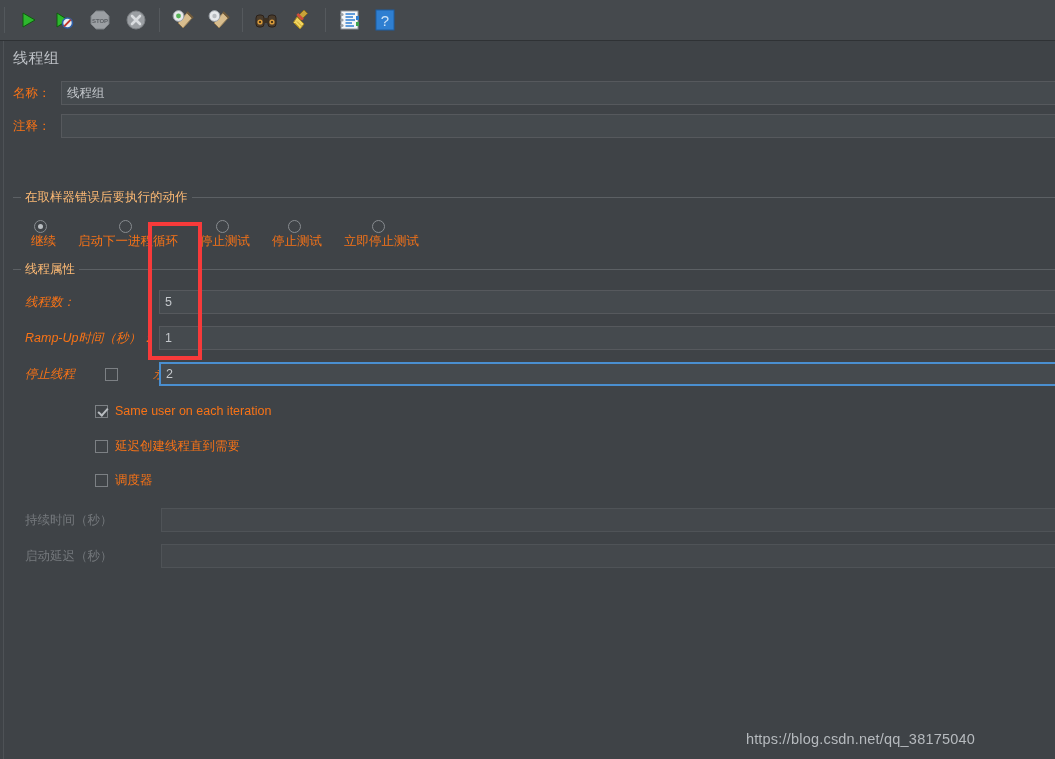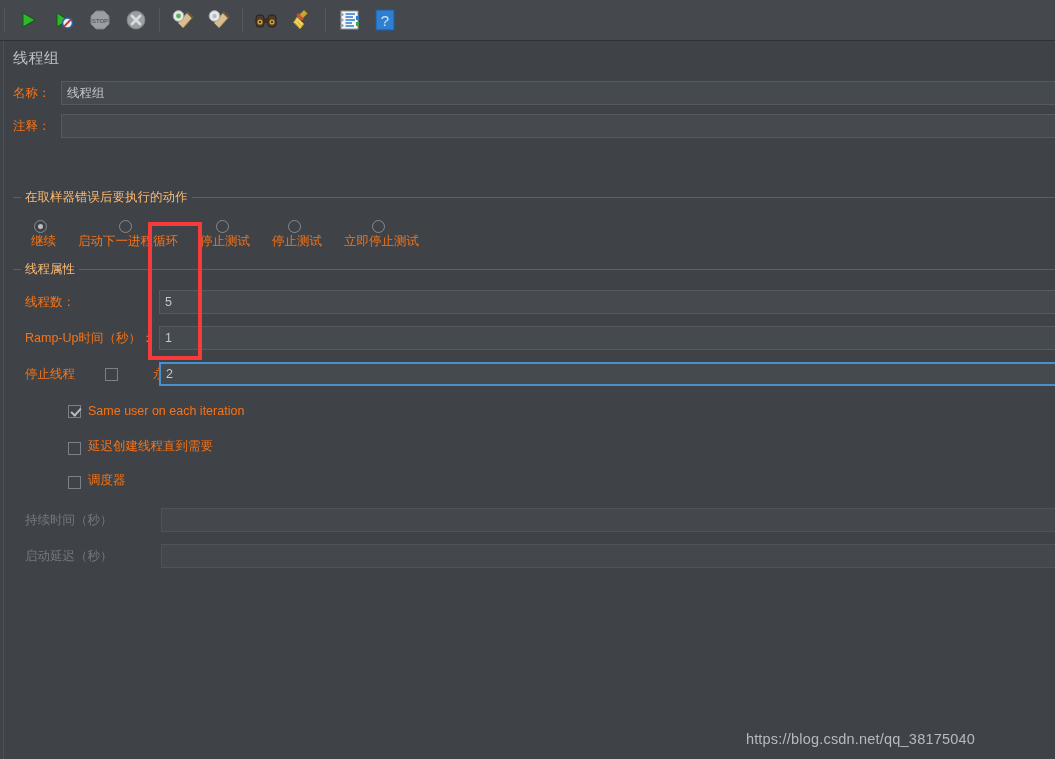--- a/index.html
+++ b/index.html
@@ -147,21 +147,21 @@
   #group-threadprops {
     left: 9px; top: 228px;
     width: 1046px; height: 300px;
   }
 
   .tp-row {
     position: absolute;
     display: flex; align-items: center;
     left: 12px;
   }
-  .tp-row .lbl { width: 134px; display:block; }
+  .tp-row .lbl { width: 134px; display:block;font-style:italic; }
   .tp-row .field { width: 900px; }
 
   #row-threads { top: 20px; }
   #row-ramp    { top: 56px; }
   #row-loop    { top: 92px; }
 
   #row-loop .lbl.loop { width: 80px; }
   #row-loop .field { width: 900px; }
 
   .cbox {
@@ -178,22 +178,22 @@
     position: absolute;
     left: 4px; top: 0px;
     width: 4px; height: 8px;
     border: solid #b9bdc1;
     border-width: 0 2px 2px 0;
     transform: rotate(42deg);
   }
   .cbox-item { display: flex; align-items: center; gap: 28px; }
 
   .tp-check {
-    position: absolute; left: 12px;
-    display: flex; align-items: flex-end; padding-left: 43px;
+    position: absolute; left: 39px;
+    display: flex; align-items: center; padding-left: 43px;
   }
   #chk-sameuser { top: 134px; }
   #chk-delay    { top: 168px; }
   #chk-sched    { top: 202px; }
 
   .sched-row {
     position: absolute; left: 12px;
     display: flex; align-items: center;
   }
   .sched-row .lbl { width: 136px; }

